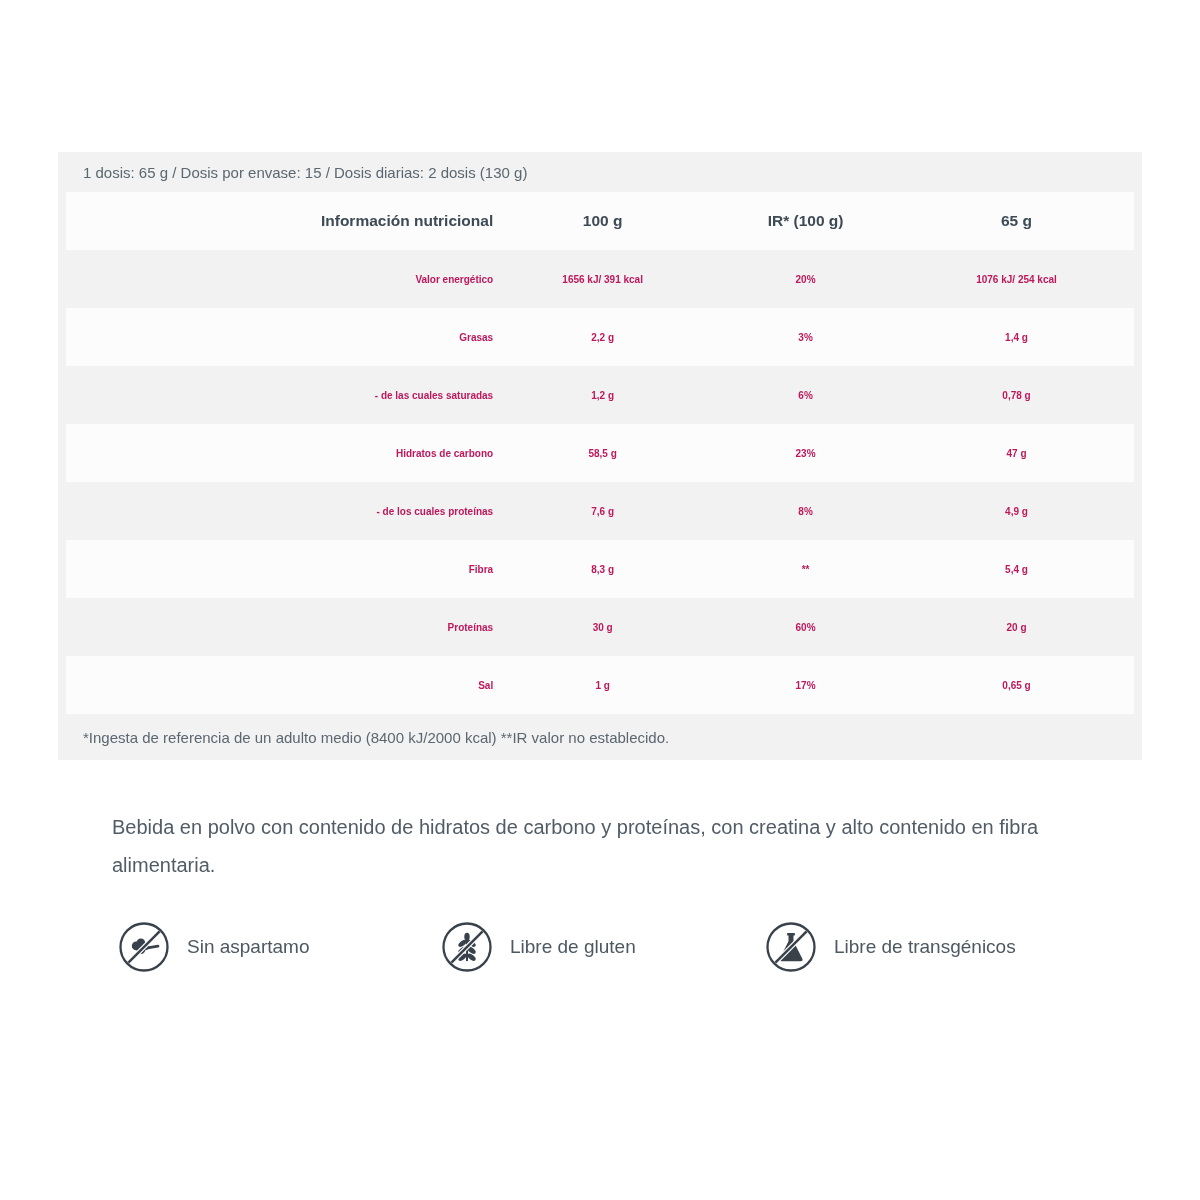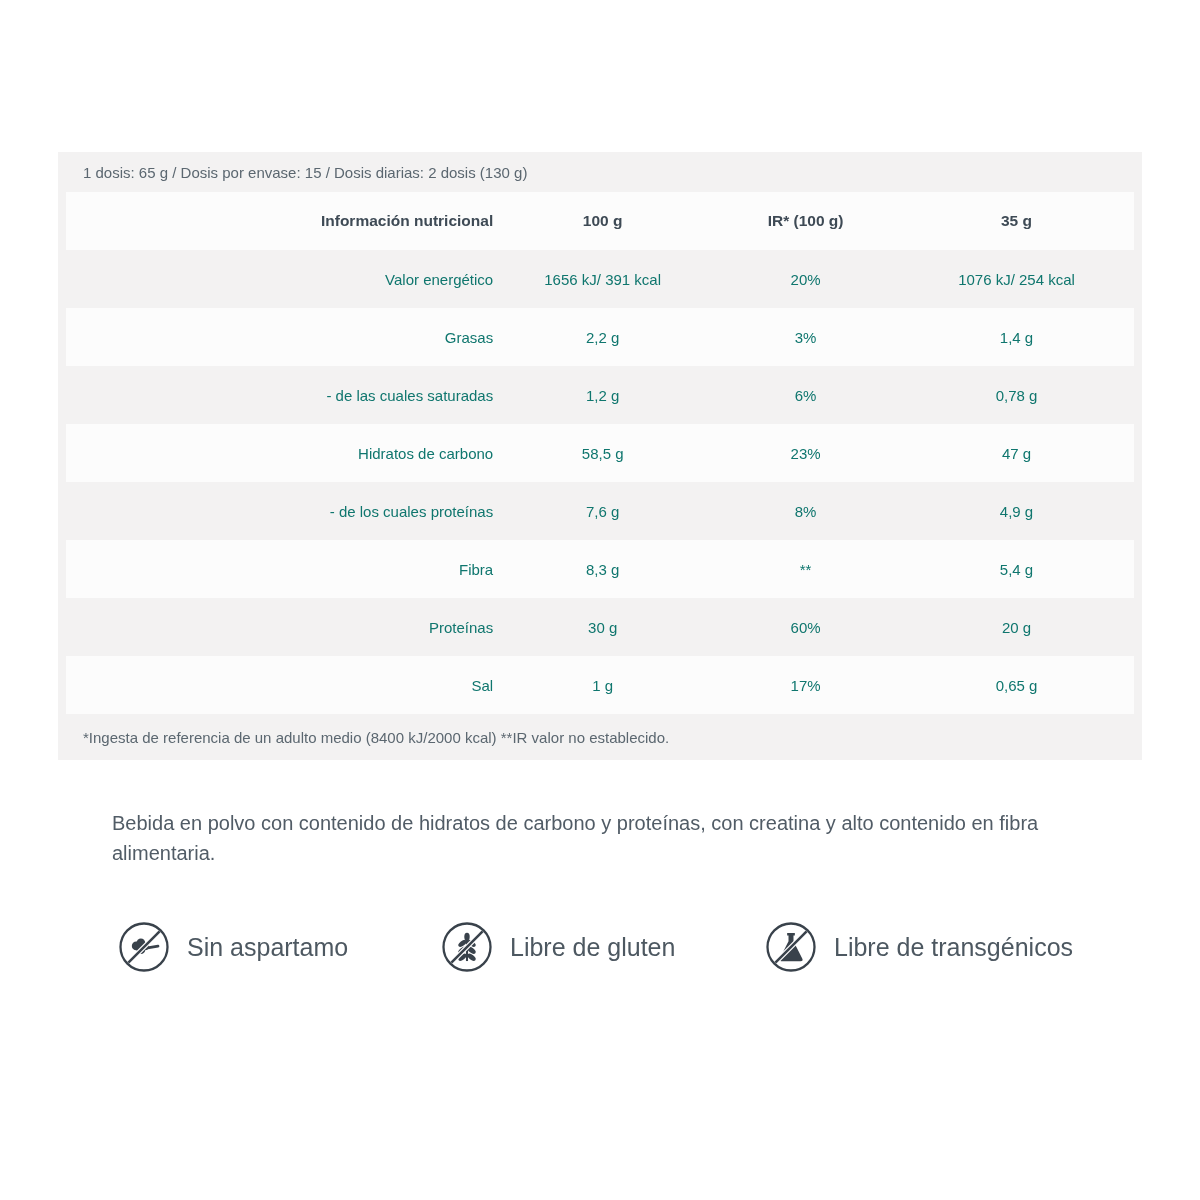--- a/index.html
+++ b/index.html
@@ -14,38 +14,38 @@
   }
   .dosis{
     height:40px;display:flex;align-items:center;
     padding-left:17px;font-size:15px;color:#5b6770;
   }
   table.nutri-table{width:100%;border-collapse:collapse;table-layout:fixed;}
   table.nutri-table tr{height:58px;}
   tr.row-white{background:#fcfcfc;}
   tr.row-gray{background:transparent;}
   .nutri-table td,.nutri-table th{
-    font-size:15px;font-weight:400;color:#0f766e;
+    font-size:10px;font-weight:700;color:#be185d;
     text-align:center;vertical-align:middle;padding:0;
   }
   .nutri-table .c-label{text-align:right;padding-left:17px;}
   .nutri-table tr.head th{font-size:15.5px;font-weight:700;color:#3e4a55;}
   .footnote{
     height:46px;display:flex;align-items:center;
     padding-left:17px;font-size:15px;color:#5b6770;
   }
   
   .description{
     position:absolute;left:112px;top:808px;width:945px;
-    font-size:20px;line-height:30px;color:#515c66;
+    font-size:20px;line-height:38px;color:#515c66;
   }
   
   .features{position:absolute;left:0;top:921px;width:1200px;height:52px;}
   .feature{position:absolute;top:0;display:flex;align-items:center;gap:17px;height:52px;}
-  .feature .label{font-size:25px;color:#4d5861;white-space:nowrap;}
+  .feature .label{font-size:19px;color:#4d5861;white-space:nowrap;}
   .f1{left:118px;} .f2{left:441px;text-align:center;} .f3{left:765px;}
   .badge{width:52px;height:52px;display:block;}
 </style>
 </head>
 <body>
 
 <div class="page">
 
   <div class="nutri">
 
@@ -56,21 +56,21 @@
         <col style="width:40%">
           <col style="width:20.5%">
           <col style="width:17.5%">
           <col style="width:22%">
       </colgroup>
       <tbody>
           <tr class="head row-white">
         <th class="c-label">Información nutricional</th>
         <th>100 g</th>
         <th>IR* (100 g)</th>
-        <th>35 g</th>
+        <th>65 g</th>
       </tr>
       <tr class="row-gray">
         <td class="c-label">Valor energético</td>
         <td>1656 kJ/ 391 kcal</td>
         <td>20%</td>
         <td>1076 kJ/ 254 kcal</td>
       </tr>
       <tr class="row-white">
         <td class="c-label">Grasas</td>
         <td>2,2 g</td>

